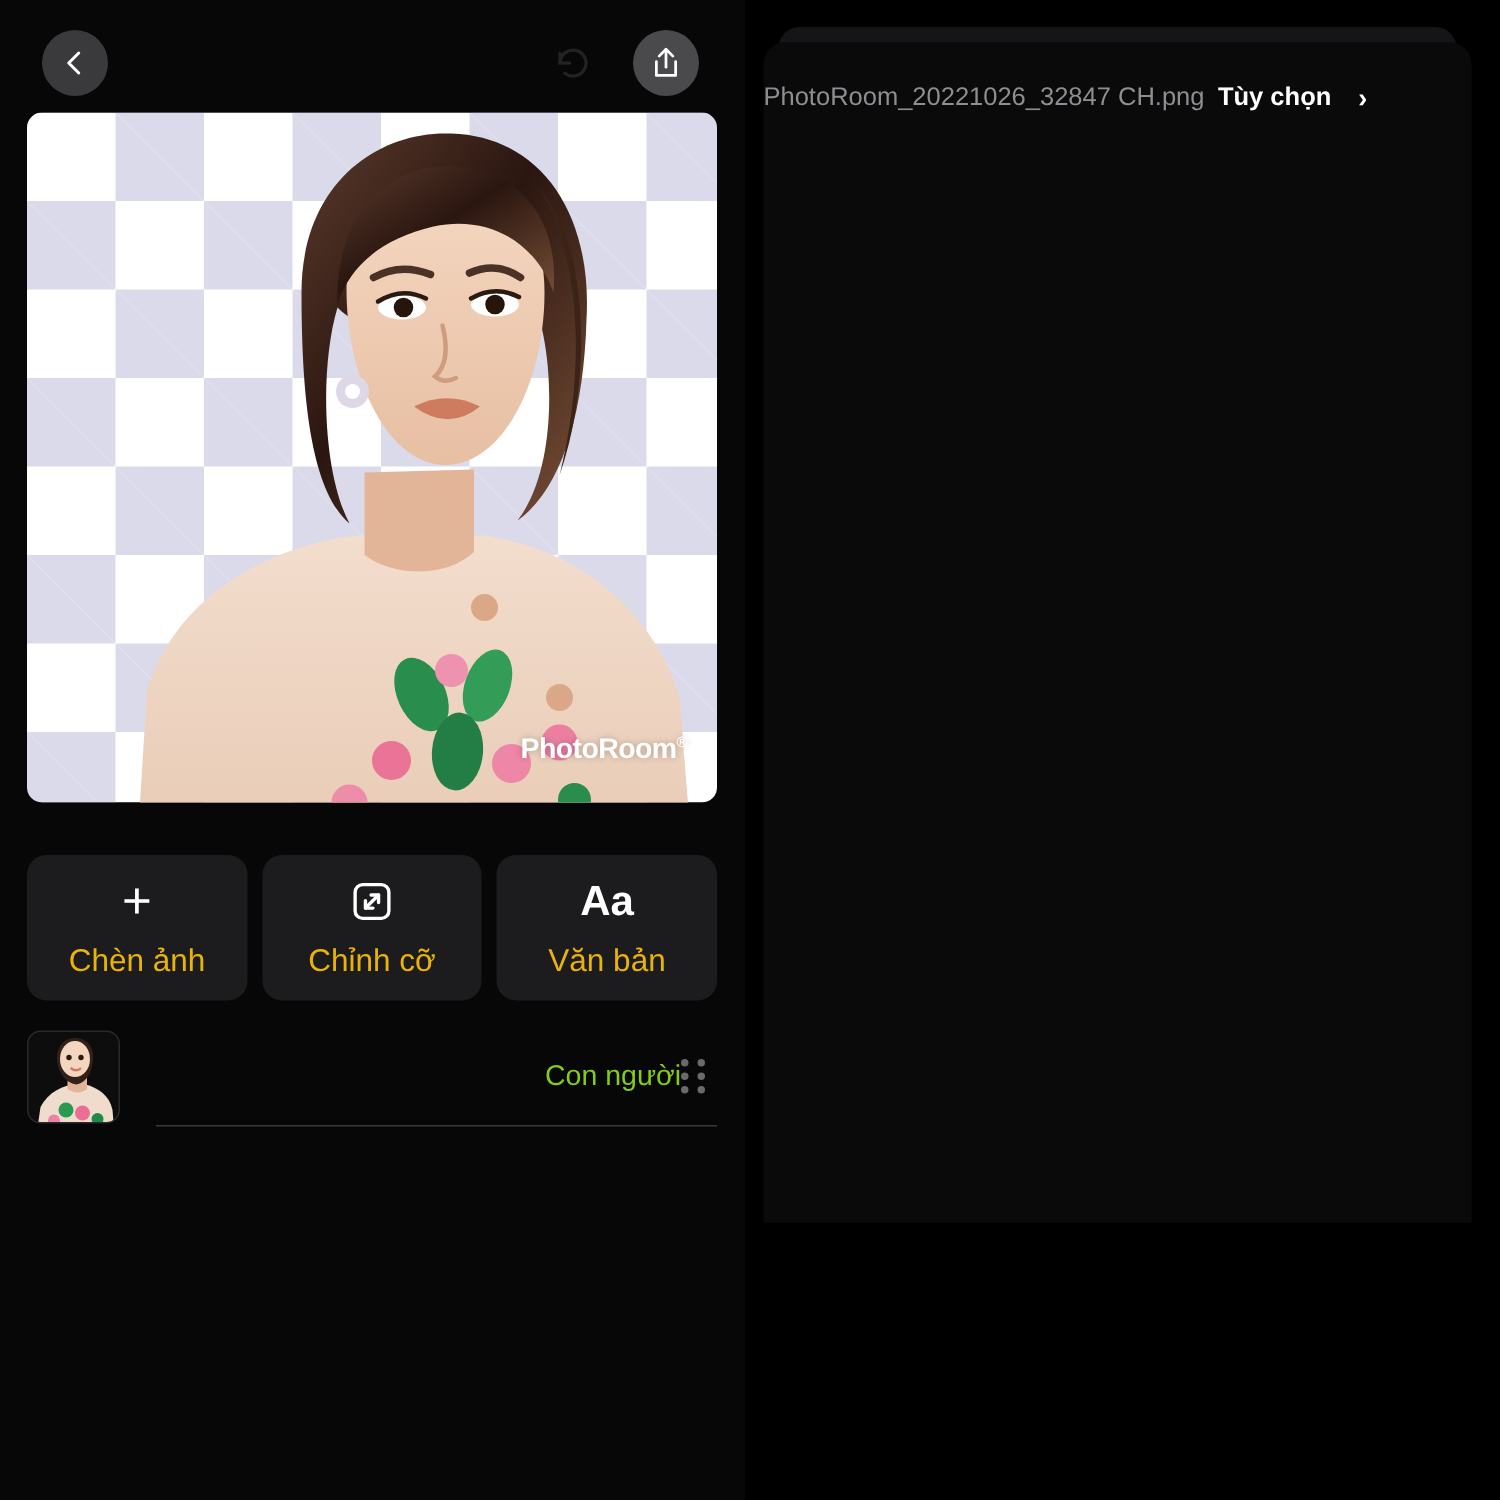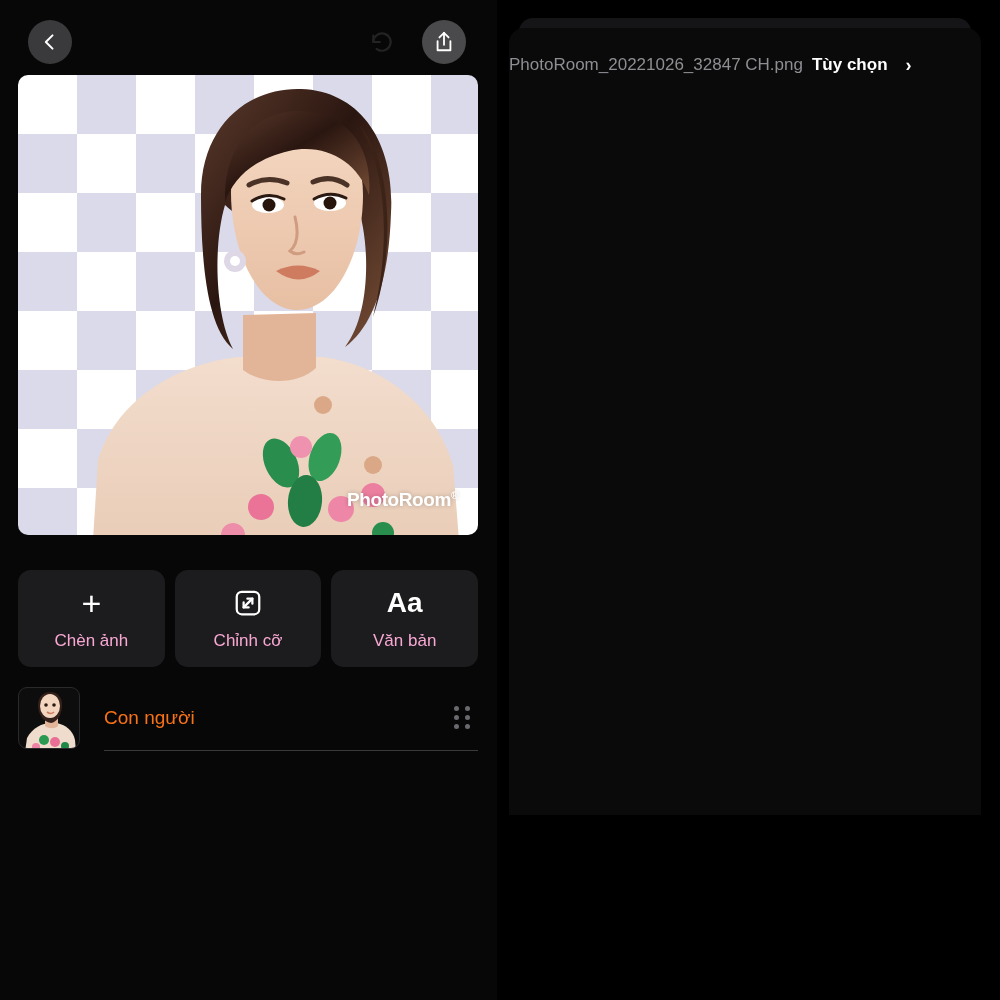--- a/index.html
+++ b/index.html
@@ -70,33 +70,33 @@
     flex:1; background:#1c1c1e; border-radius:13px;
     display:flex; flex-direction:column; align-items:center; justify-content:center;
     gap:12px;
   }
   .tool-ico {
     height:32px; display:flex; align-items:center; justify-content:center;
     color:#fff;
   }
   .tool-ico.plus { font-size:34px; font-weight:300; line-height:28px; }
   .tool-ico.aa { font-size:28px; font-weight:bold; line-height:28px; }
-  .tool-label { color:#f9a8d4; font-size:17px; }
+  .tool-label { color:#eab308; font-size:21px; }
 
   
   .layers { position:absolute; left:18px; top:685px; width:460px; }
   .layer-row { position:relative; height:65px; display:flex; align-items:center; }
   .layer-thumb {
     width:62px; height:62px; border-radius:9px;
     background:#0d0d0d; border:1px solid #2a2a2c;
     overflow:hidden; flex:0 0 62px; position:relative;
   }
   .layer-thumb .mini { position:absolute; left:4px; top:2px; width:54px; height:62px; }
   .layer-name {
-    margin-left:24px; color:#f97316; font-size:19px; flex:1;
+    margin-left:24px; color:#84cc16; font-size:19px; flex:1;text-align:right;
   }
   .layer-sep {
     position:absolute; left:86px; top:65px; width:374px; height:1px; background:#3a3a3c;
   }
   .drag-dots {
     width:16px; height:22px; margin-right:8px;
     display:grid; grid-template-columns:repeat(2,5px); grid-template-rows:repeat(3,5px);
     gap:4px 6px; align-content:center;
   }
   .drag-dots i { width:5px; height:5px; border-radius:50%; background:#6a6a6e; display:block; }

